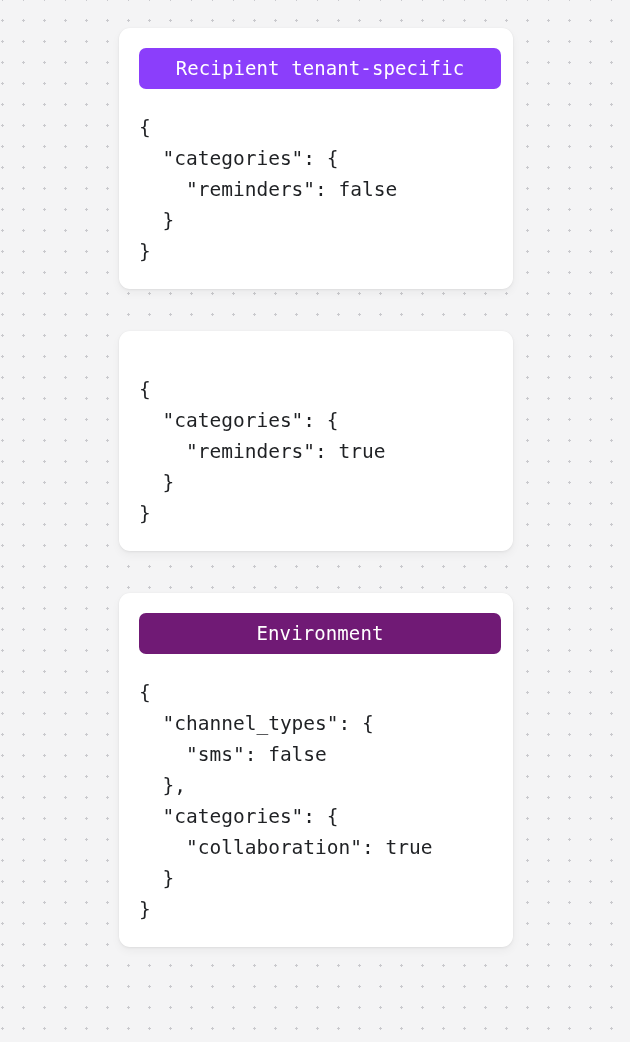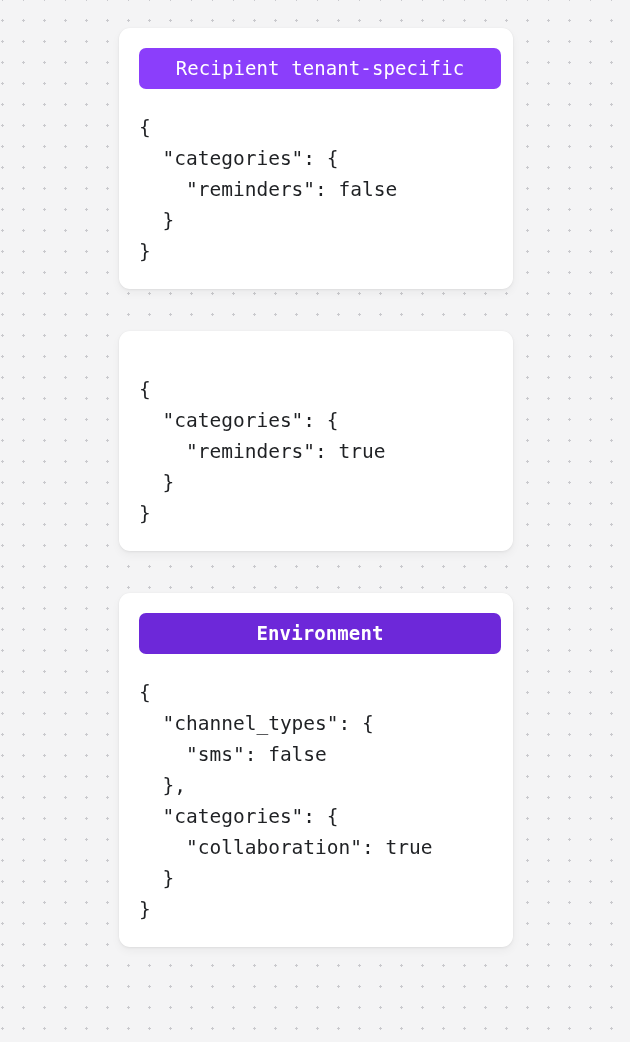--- a/index.html
+++ b/index.html
@@ -78,21 +78,21 @@
 
   <div class="card">
     <pre class="card-code">{
   "categories": {
     "reminders": true
   }
 }</pre>
   </div>
 
   <div class="card">
-    <div class="card-badge" style="background-color: #6d28d9; font-weight: bold;">Environment</div>
+    <div class="card-badge" style="background-color: #701a75;">Environment</div>
     <pre class="card-code">{
   "channel_types": {
     "sms": false
   },
   "categories": {
     "collaboration": true
   }
 }</pre>
   </div>
 

